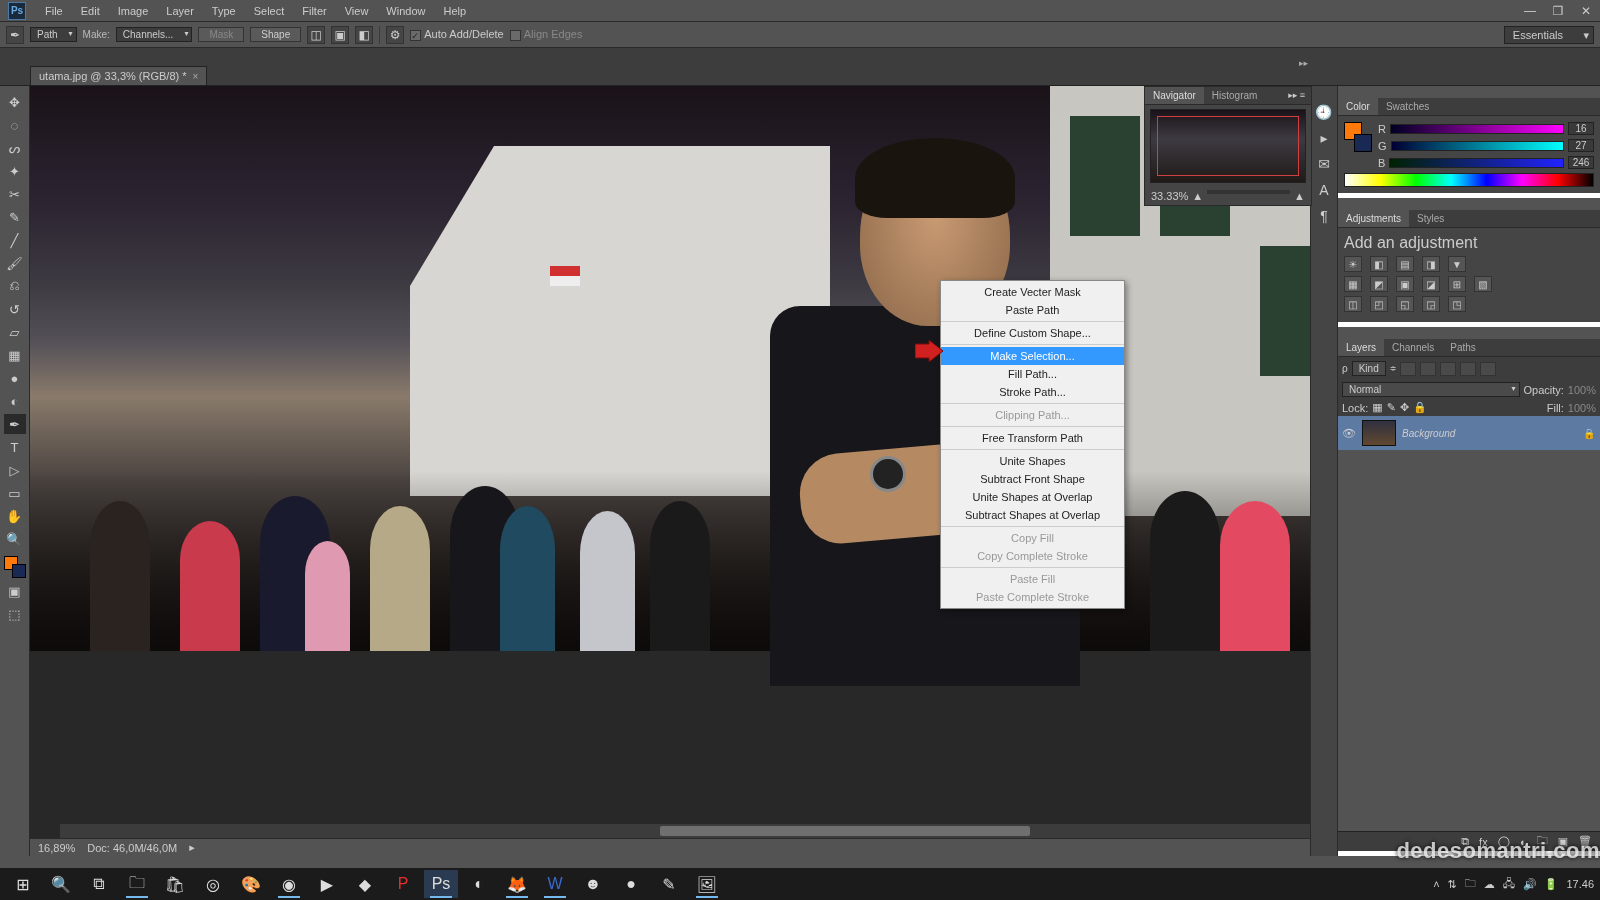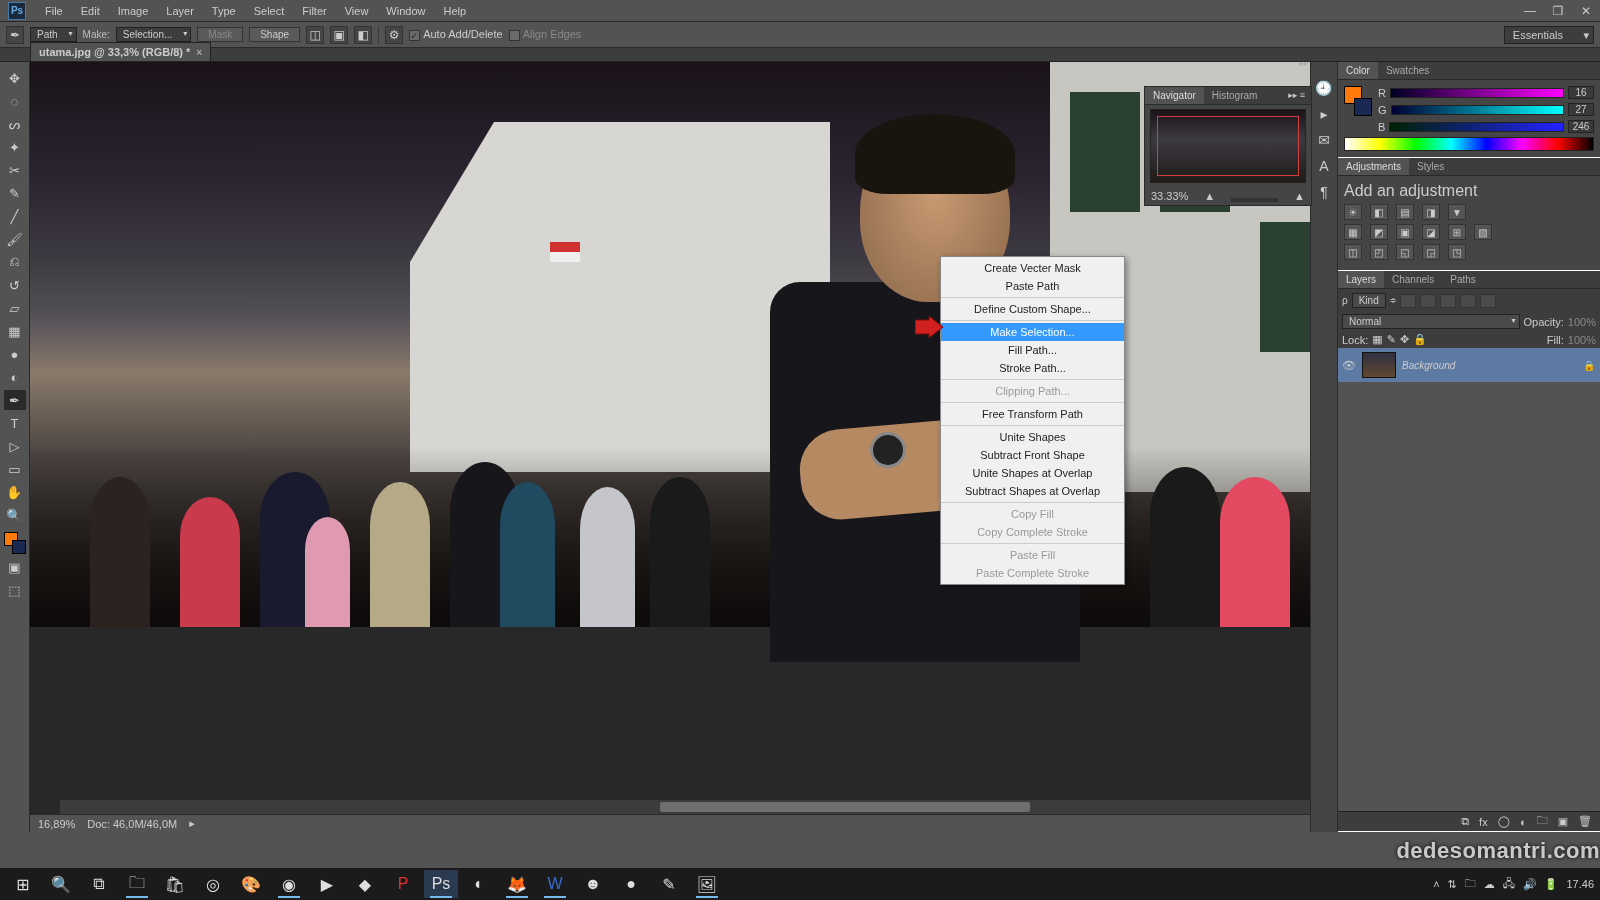--- a/index.html
+++ b/index.html
@@ -19,21 +19,21 @@
 .dd::after { content:"▾"; position:absolute; right:3px; top:1px; font-size:8px; }
 .lbl { font-size:10px; color:#bbb; }
 .btn { background:#5a5a5a; border:1px solid #333; padding:1px 10px; font-size:10px; color:#888; }
 .sep { width:1px; height:18px; background:#3a3a3a; }
 .chk { width:11px; height:11px; border:1px solid #333; background:#6a6a6a; display:inline-block; vertical-align:middle; margin-right:3px; }
 .chk.on::after { content:"✓"; font-size:9px; color:#222; position:relative; top:-2px; }
 .workspace-dd { margin-left:auto; margin-right:6px; background:#3d3d3d; border:1px solid #222; padding:2px 30px 2px 8px; position:relative; }
 .workspace-dd::after { content:"▾"; position:absolute; right:4px; top:2px; }
 
 
-.tabbar { height:14px; background:#3d3d3d; display:flex; align-items:flex-end; padding-left:30px; border-bottom:1px solid #222;font-weight:bold; }
+.tabbar { height:38px; background:#3d3d3d; display:flex; align-items:flex-end; padding-left:30px; border-bottom:1px solid #222; }
 .doctab { background:#535353; border:1px solid #222; border-bottom:none; padding:3px 8px; font-size:10px; color:#ddd; display:flex; align-items:center; gap:6px; }
 .doctab .x { font-size:10px; color:#aaa; }
 
 
 .main { display:flex; height:770px; }
 .toolbox { width:30px; background:#535353; border-right:1px solid #2a2a2a; display:flex; flex-direction:column; align-items:center; padding-top:6px; gap:3px; }
 .tool { width:22px; height:20px; display:flex; align-items:center; justify-content:center; font-size:13px; color:#ccc; position:relative; }
 .swatch { margin-top:4px; width:22px; height:22px; position:relative; }
 .swatch .fg { position:absolute; width:14px; height:14px; background:#ff7a0b; border:1px solid #000; top:0; left:0; }
 .swatch .bg { position:absolute; width:14px; height:14px; background:#1a2954; border:1px solid #000; bottom:0; right:0; }
@@ -67,32 +67,32 @@
 
 .status { position:absolute; bottom:0; left:0; right:0; height:18px; background:#535353; border-top:1px solid #2a2a2a; display:flex; align-items:center; padding:0 8px; gap:12px; font-size:10px; }
 .hscroll { position:absolute; bottom:18px; left:30px; right:0; height:14px; background:#3c3c3c; }
 .hscroll .thumb { position:absolute; left:600px; width:370px; top:2px; height:10px; background:#6f6f6f; border-radius:2px; }
 
 
 .rightcol { width:290px; display:flex; }
 .iconstrip { width:28px; background:#454545; border-left:1px solid #2a2a2a; border-right:1px solid #2a2a2a; display:flex; flex-direction:column; align-items:center; gap:10px; padding-top:18px; }
 .iconstrip div { font-size:14px; }
 .panels { flex:1; background:#535353; display:flex; flex-direction:column; }
-.panel { border-bottom:1px solid #ffffff; }
+.panel { border-bottom:5px solid #ffffff;margin-top:12px; }
 .ptabs { display:flex; background:#3d3d3d; border-bottom:1px solid #2a2a2a; }
 .ptab { padding:3px 8px; font-size:10px; color:#aaa; }
 .ptab.act { background:#535353; color:#ddd; }
 .pbody { padding:6px; background:#454545; }
 
 
 .navpanel { position:absolute; right:288px; top:86px; width:168px; background:#454545; border:1px solid #2a2a2a; z-index:20; }
 .navpanel .ptabs { background:#3d3d3d; }
 .navthumb { width:156px; height:74px; margin:4px auto; background:linear-gradient(180deg,#1a1218,#3d3a42 40%,#201a17); border:1px solid #222; position:relative; }
 .navthumb .vp { position:absolute; left:6px; top:6px; right:6px; bottom:6px; border:1px solid #d04040; }
-.navfoot { display:flex; align-items:flex-end; padding:3px 6px; font-size:10px; gap:16px; }
+.navfoot { display:flex; align-items:flex-start; padding:3px 6px; font-size:10px; gap:4px; }
 
 
 .colorbody { display:flex; gap:6px; }
 .colorbody .sw2 { width:28px; height:30px; position:relative; }
 .colorbody .sw2 .a { position:absolute; width:18px; height:18px; background:#ff7a0b; border:1px solid #000; }
 .colorbody .sw2 .b { position:absolute; width:18px; height:18px; background:#1a2954; border:1px solid #000; right:0; bottom:0; }
 .sliders { flex:1; display:flex; flex-direction:column; gap:4px; }
 .srow { display:flex; align-items:center; gap:4px; font-size:10px; }
 .srow .bar { flex:1; height:10px; border:1px solid #222; }
 .srow .val { width:26px; background:#3a3a3a; border:1px solid #222; text-align:center; font-size:10px; padding:0 2px; }
@@ -147,21 +147,21 @@
     <div>—</div>
     <div>❐</div>
     <div>✕</div>
   </div>
 </div>
 
 <div class="optbar">
   <div class="toolicon">✒</div>
   <div class="dd">Path</div>
   <span class="lbl">Make:</span>
-  <div class="dd">Selection...</div>
+  <div class="dd">Channels...</div>
   <span class="btn">Mask</span>
   <span class="btn" style="color:#ccc">Shape</span>
   <div class="toolicon">◫</div>
   <div class="toolicon">▣</div>
   <div class="toolicon">◧</div>
   <div class="sep"></div>
   <div class="toolicon">⚙</div>
   <span><span class="chk on"></span><span>Auto Add/Delete</span></span>
   <span><span class="chk"></span><span style="color:#888">Align Edges</span></span>
   <div class="workspace-dd">Essentials</div>

